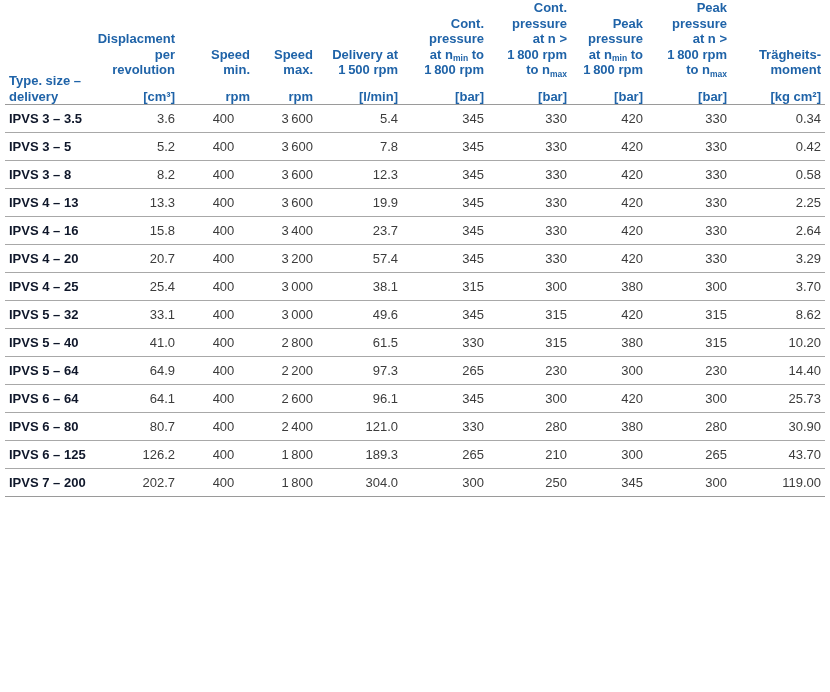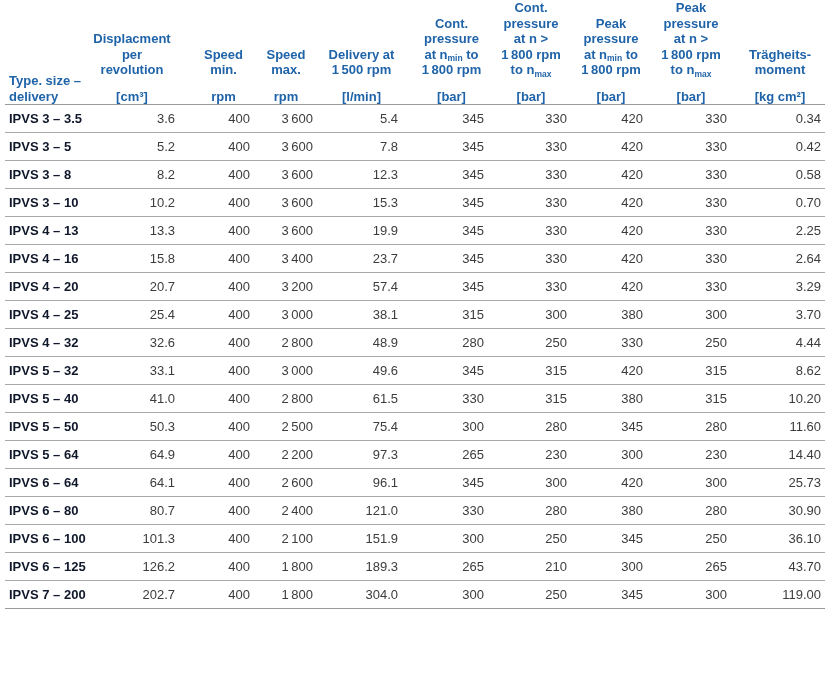--- a/index.html
+++ b/index.html
@@ -42,20 +42,21 @@
   col.c-tm    { width: 86px; }
 
   
   thead th {
     vertical-align: bottom;
     font-weight: bold;
     font-size: 13px;
     line-height: 15.5px;
     color: #1f63a8;
     padding: 0 0 0 0;
+    text-align: right;
     white-space: normal;
   }
   thead th .hd-title {
     display: block;
     padding-bottom: 11px;
   }
   thead th .hd-unit {
     display: block;
   }
   th.h-type {
@@ -109,21 +110,21 @@
     color: #3c3c3c;
     white-space: nowrap;
   }
   tbody td.cell-type {
     text-align: left;
     color: #0f172a;
     font-weight: bold;
     padding-left: 4px;
   }
   tbody td.cell-disp { padding-right: 22px; }
-  tbody td.cell-smin { padding-right: 9px; }
+  tbody td.cell-smin { padding-right: 9px; text-align: center; }
   tbody td.cell-smax { padding-right: 12px; }
   tbody td.cell-del  { padding-right: 21px; }
   tbody td.cell-cp1  { padding-right: 11px; }
   tbody td.cell-cp2  { padding-right: 12px; }
   tbody td.cell-pp1  { padding-right: 12px; }
   tbody td.cell-pp2  { padding-right: 12px; }
   tbody td.cell-tm   { padding-right: 4px; }
 
   tbody tr:last-child td {
     border-bottom: 1.4px solid #9a9a9a;
@@ -226,32 +227,20 @@
           <td class="cell-smin">400</td>
           <td class="cell-smax">3 600</td>
           <td class="cell-del">12.3</td>
           <td class="cell-cp1">345</td>
           <td class="cell-cp2">330</td>
           <td class="cell-pp1">420</td>
           <td class="cell-pp2">330</td>
           <td class="cell-tm">0.58</td>
         </tr>
         <tr>
-          <td class="cell-type">IPVS 3 – 10</td>
-          <td class="cell-disp">10.2</td>
-          <td class="cell-smin">400</td>
-          <td class="cell-smax">3 600</td>
-          <td class="cell-del">15.3</td>
-          <td class="cell-cp1">345</td>
-          <td class="cell-cp2">330</td>
-          <td class="cell-pp1">420</td>
-          <td class="cell-pp2">330</td>
-          <td class="cell-tm">0.70</td>
-        </tr>
-        <tr>
           <td class="cell-type">IPVS 4 – 13</td>
           <td class="cell-disp">13.3</td>
           <td class="cell-smin">400</td>
           <td class="cell-smax">3 600</td>
           <td class="cell-del">19.9</td>
           <td class="cell-cp1">345</td>
           <td class="cell-cp2">330</td>
           <td class="cell-pp1">420</td>
           <td class="cell-pp2">330</td>
           <td class="cell-tm">2.25</td>
@@ -286,32 +275,20 @@
           <td class="cell-smin">400</td>
           <td class="cell-smax">3 000</td>
           <td class="cell-del">38.1</td>
           <td class="cell-cp1">315</td>
           <td class="cell-cp2">300</td>
           <td class="cell-pp1">380</td>
           <td class="cell-pp2">300</td>
           <td class="cell-tm">3.70</td>
         </tr>
         <tr>
-          <td class="cell-type">IPVS 4 – 32</td>
-          <td class="cell-disp">32.6</td>
-          <td class="cell-smin">400</td>
-          <td class="cell-smax">2 800</td>
-          <td class="cell-del">48.9</td>
-          <td class="cell-cp1">280</td>
-          <td class="cell-cp2">250</td>
-          <td class="cell-pp1">330</td>
-          <td class="cell-pp2">250</td>
-          <td class="cell-tm">4.44</td>
-        </tr>
-        <tr>
           <td class="cell-type">IPVS 5 – 32</td>
           <td class="cell-disp">33.1</td>
           <td class="cell-smin">400</td>
           <td class="cell-smax">3 000</td>
           <td class="cell-del">49.6</td>
           <td class="cell-cp1">345</td>
           <td class="cell-cp2">315</td>
           <td class="cell-pp1">420</td>
           <td class="cell-pp2">315</td>
           <td class="cell-tm">8.62</td>
@@ -322,32 +299,20 @@
           <td class="cell-smin">400</td>
           <td class="cell-smax">2 800</td>
           <td class="cell-del">61.5</td>
           <td class="cell-cp1">330</td>
           <td class="cell-cp2">315</td>
           <td class="cell-pp1">380</td>
           <td class="cell-pp2">315</td>
           <td class="cell-tm">10.20</td>
         </tr>
         <tr>
-          <td class="cell-type">IPVS 5 – 50</td>
-          <td class="cell-disp">50.3</td>
-          <td class="cell-smin">400</td>
-          <td class="cell-smax">2 500</td>
-          <td class="cell-del">75.4</td>
-          <td class="cell-cp1">300</td>
-          <td class="cell-cp2">280</td>
-          <td class="cell-pp1">345</td>
-          <td class="cell-pp2">280</td>
-          <td class="cell-tm">11.60</td>
-        </tr>
-        <tr>
           <td class="cell-type">IPVS 5 – 64</td>
           <td class="cell-disp">64.9</td>
           <td class="cell-smin">400</td>
           <td class="cell-smax">2 200</td>
           <td class="cell-del">97.3</td>
           <td class="cell-cp1">265</td>
           <td class="cell-cp2">230</td>
           <td class="cell-pp1">300</td>
           <td class="cell-pp2">230</td>
           <td class="cell-tm">14.40</td>
@@ -370,32 +335,20 @@
           <td class="cell-smin">400</td>
           <td class="cell-smax">2 400</td>
           <td class="cell-del">121.0</td>
           <td class="cell-cp1">330</td>
           <td class="cell-cp2">280</td>
           <td class="cell-pp1">380</td>
           <td class="cell-pp2">280</td>
           <td class="cell-tm">30.90</td>
         </tr>
         <tr>
-          <td class="cell-type">IPVS 6 – 100</td>
-          <td class="cell-disp">101.3</td>
-          <td class="cell-smin">400</td>
-          <td class="cell-smax">2 100</td>
-          <td class="cell-del">151.9</td>
-          <td class="cell-cp1">300</td>
-          <td class="cell-cp2">250</td>
-          <td class="cell-pp1">345</td>
-          <td class="cell-pp2">250</td>
-          <td class="cell-tm">36.10</td>
-        </tr>
-        <tr>
           <td class="cell-type">IPVS 6 – 125</td>
           <td class="cell-disp">126.2</td>
           <td class="cell-smin">400</td>
           <td class="cell-smax">1 800</td>
           <td class="cell-del">189.3</td>
           <td class="cell-cp1">265</td>
           <td class="cell-cp2">210</td>
           <td class="cell-pp1">300</td>
           <td class="cell-pp2">265</td>
           <td class="cell-tm">43.70</td>

